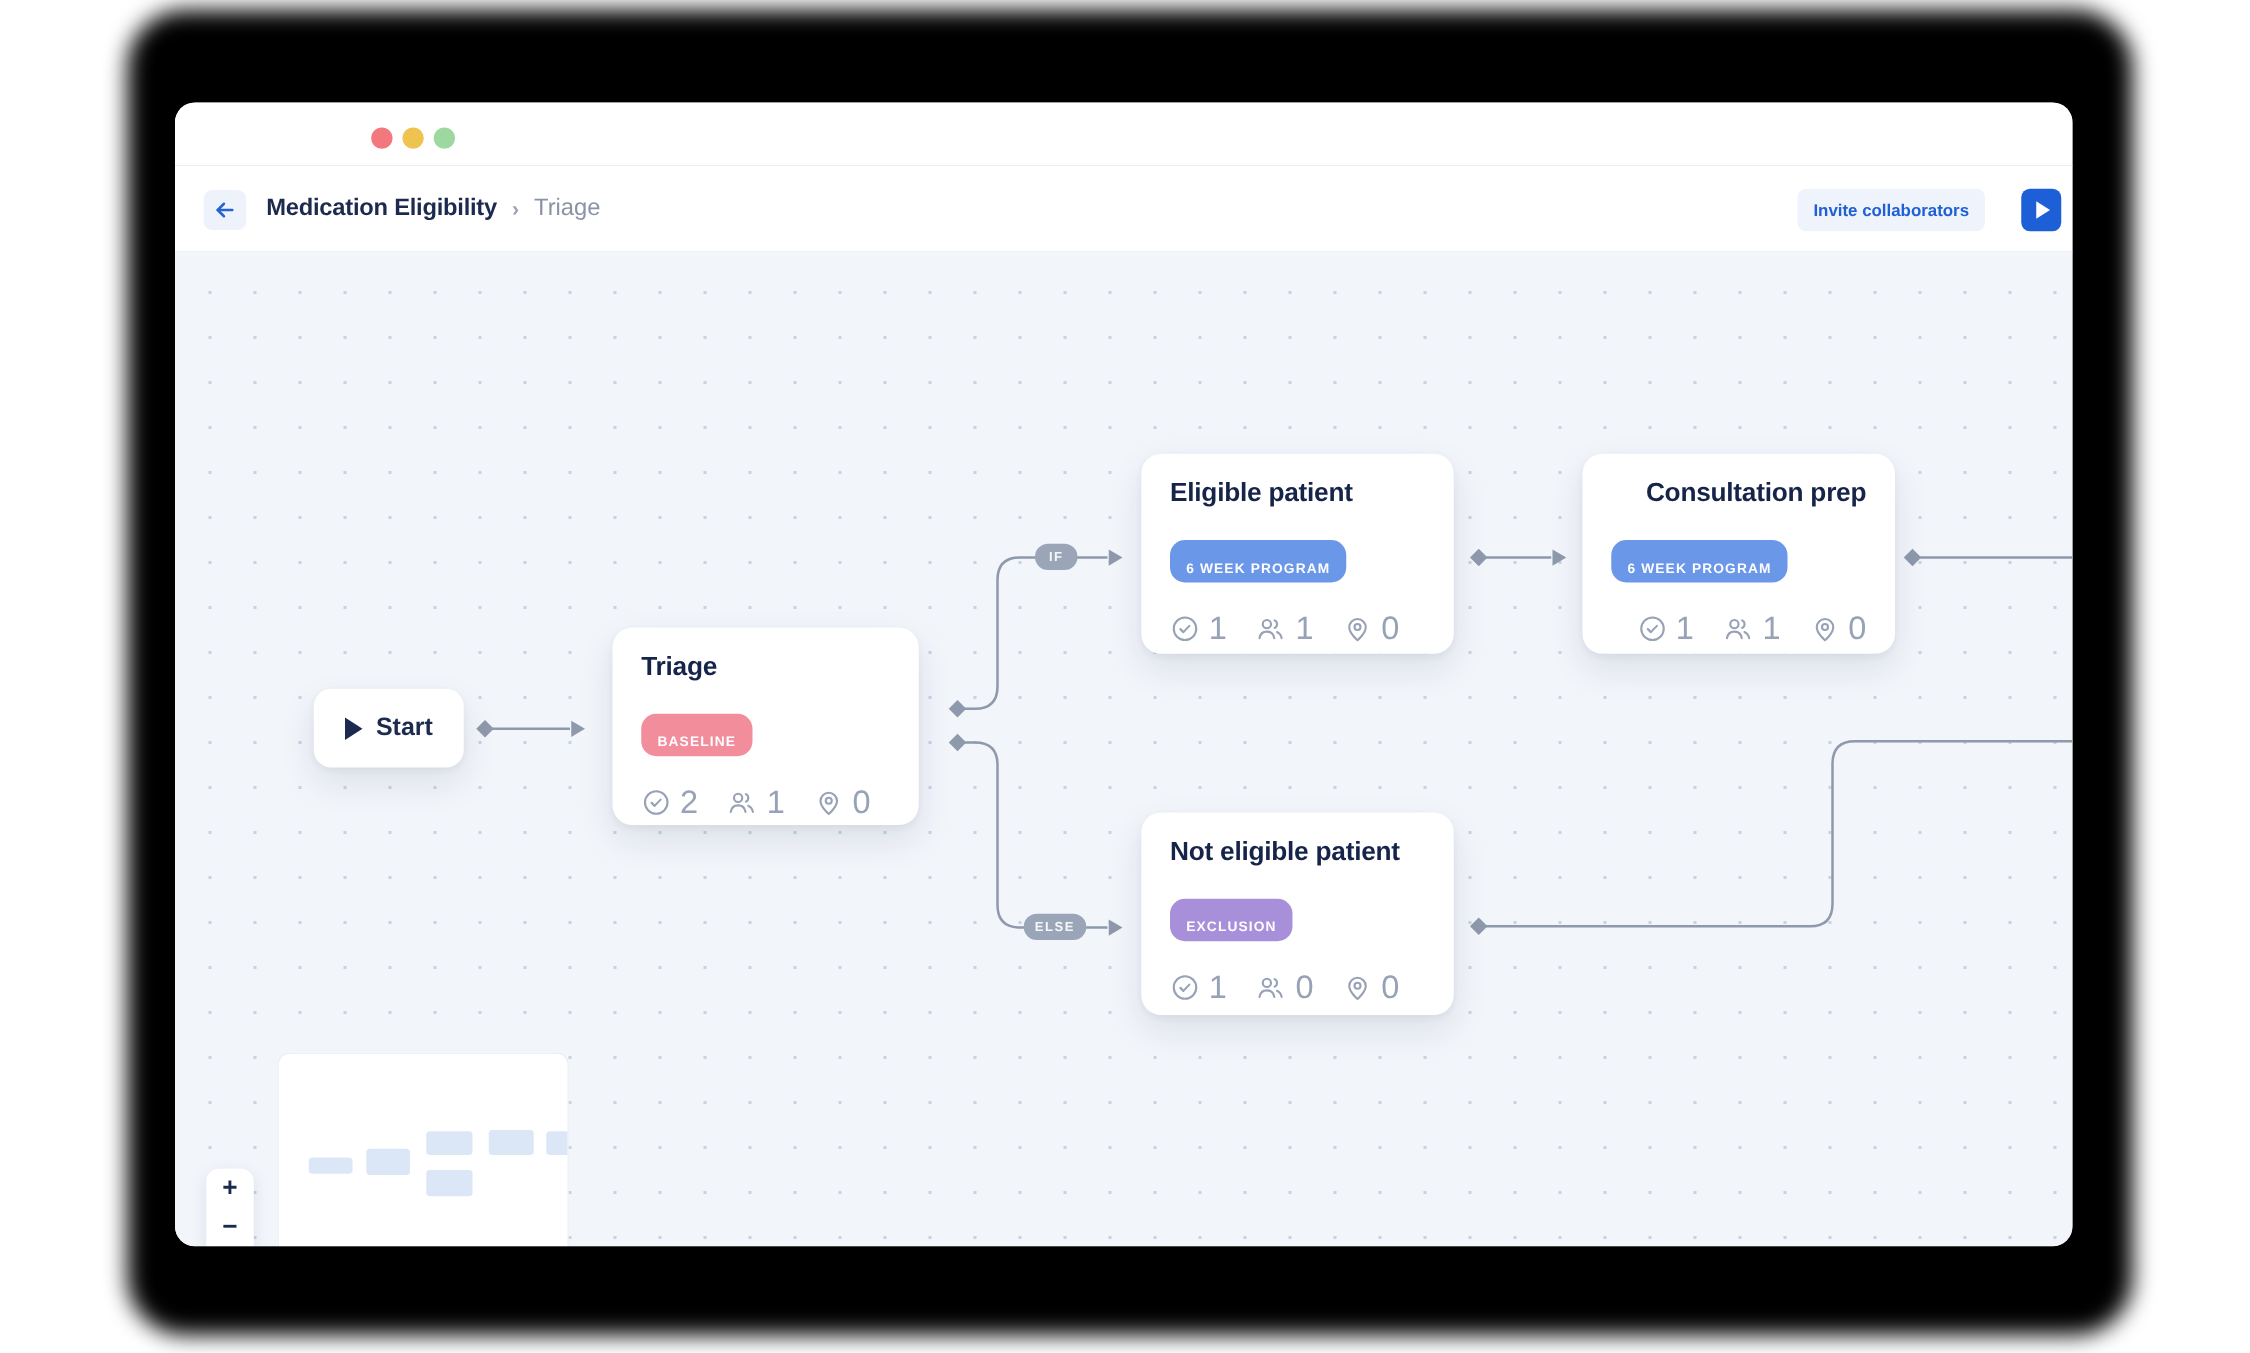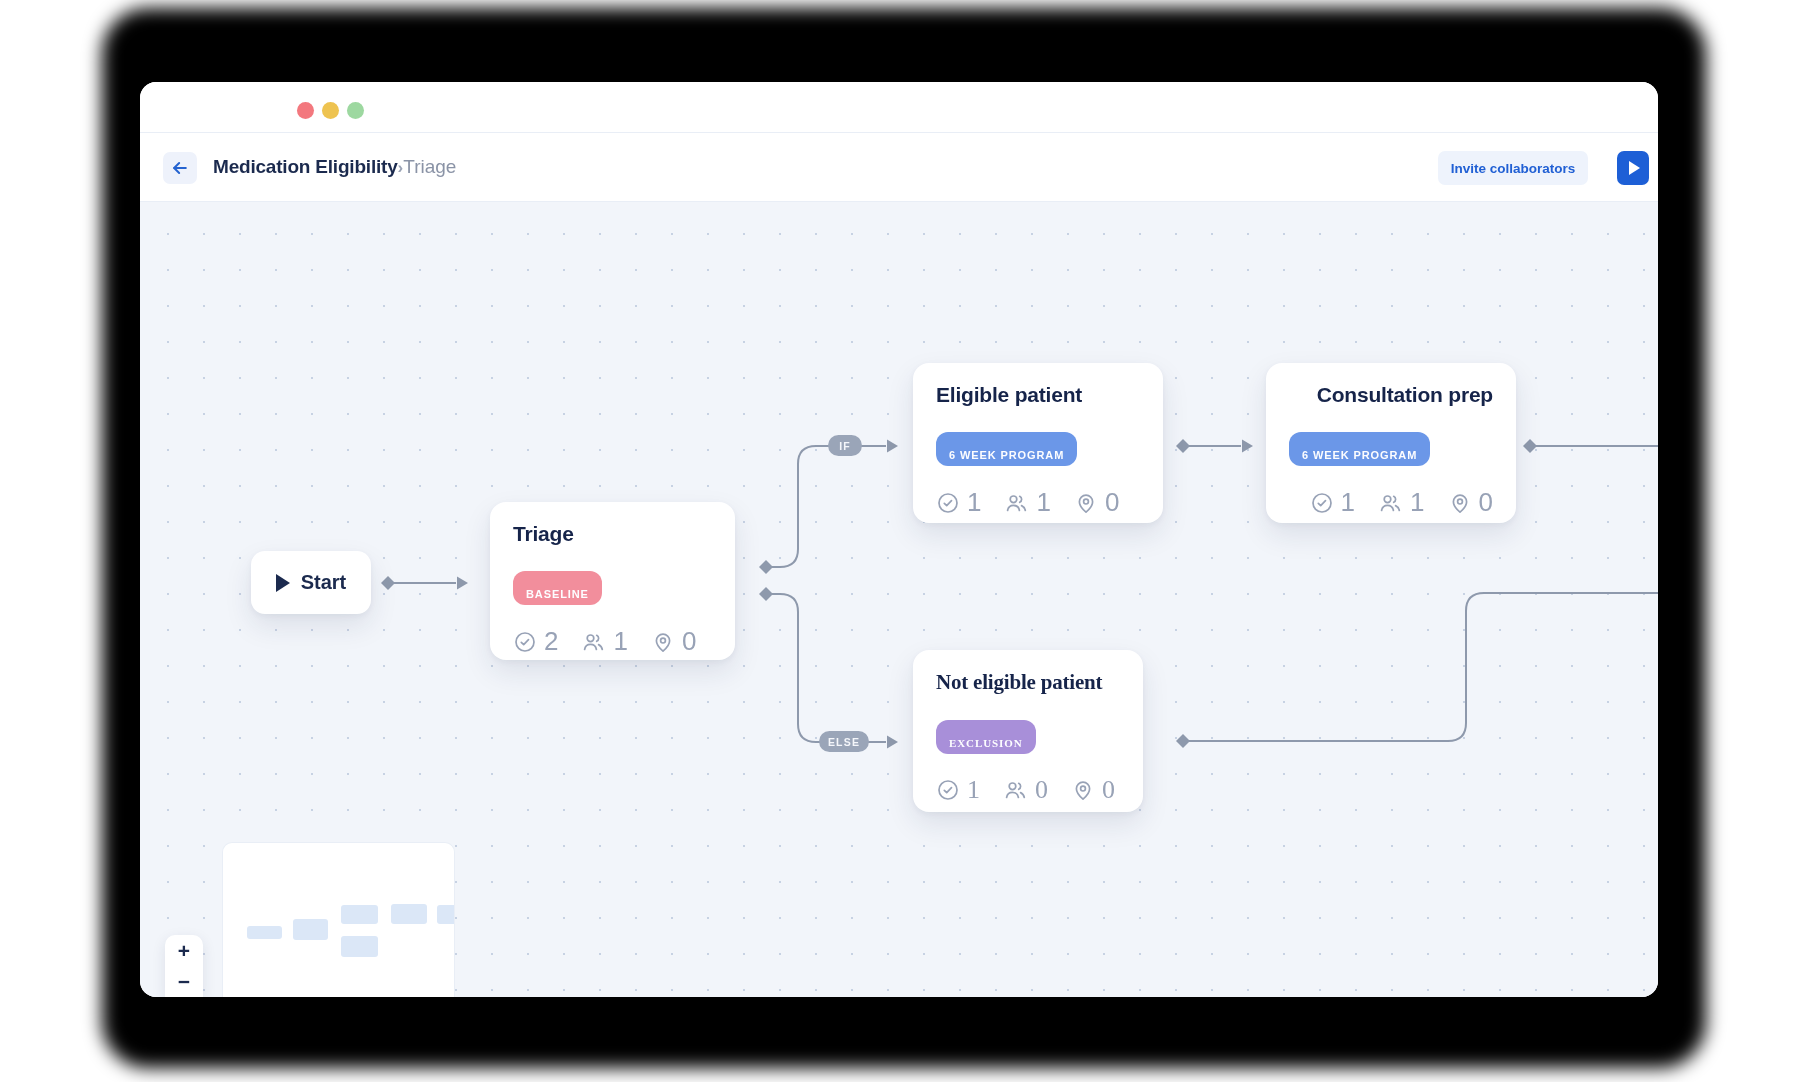--- a/index.html
+++ b/index.html
@@ -20,21 +20,21 @@
   .t-red    { left:157px; background:#f3787e; }
   .t-yellow { left:182px; background:#eec350; }
   .t-green  { left:207px; background:#9dd8a0; }
 
   
   .header { position:relative; height:69px; background:#ffffff; border-bottom:1px solid #e9eef6;
             display:flex; align-items:center; }
   .back-btn { position:absolute; left:23px; top:19px; width:34px; height:32px; border-radius:7px;
               background:#eef2fb; display:flex; align-items:center; justify-content:center;
               color:#2563d0; font-size:20px; cursor:pointer; }
-  .crumbs { position:absolute; left:73px; top:0; height:100%; display:flex; align-items:center; }
+  .crumbs { position:absolute; left:73px; top:0; height:100%; display:flex; align-items:center; gap:12px; }
   .crumb-primary { font-size:19px; font-weight:bold; color:#1b2a4e; letter-spacing:-0.2px; }
   .crumb-sep { color:#9aa3b5; font-size:17px; font-weight:bold; margin-top:1px; }
   .crumb-secondary { font-size:19px; color:#8a93a6; }
   .invite-btn { position:absolute; left:1298px; top:71px; width:150px; height:34px; border-radius:7px;
                 background:#eef3fc; color:#2160d4; font-size:13.5px; font-weight:bold;
                 display:flex; align-items:center; justify-content:center; cursor:pointer; }
   .run-btn { position:absolute; left:1477px; top:71px; width:32px; height:34px; border-radius:7px;
              background:#1d5fd6; display:flex; align-items:center; justify-content:center; cursor:pointer; }
   .invite-btn, .run-btn { top:18px; }
   .run-tri { width:0; height:0; border-left:11px solid #ffffff; border-top:7px solid transparent;
@@ -59,21 +59,21 @@
   .start-node { left:111px; top:349px; width:120px; height:63px; border-radius:14px;
                 display:flex; align-items:center; justify-content:center; gap:11px; }
   .start-tri { width:0; height:0; border-left:14px solid #1b2a4e; border-top:9px solid transparent;
                border-bottom:9px solid transparent; }
   .start-label { font-size:20px; font-weight:bold; color:#1b2a4e; }
 
   .step-card { padding:20px 23px; display:flex; flex-direction:column; }
   .card-triage       { left:350px;  top:300px; width:245px; height:158px; }
   .card-eligible     { left:773px;  top:161px; width:250px; height:160px; }
   .card-consultation { left:1126px; top:161px; width:250px; height:160px;align-items:flex-end; }
-  .card-noteligible  { left:773px;  top:448px; width:230px; height:162px;font-family:Liberation Serif, serif; }
+  .card-noteligible  { left:773px;  top:448px; width:250px; height:162px; }
   .card-title { font-size:21px; font-weight:bold; color:#16244a; letter-spacing:-0.2px; }
   .badge { align-self:flex-start; margin-top:25px; font-size:11px; font-weight:bold; color:#fdfdff;
            letter-spacing:0.9px; padding:17px 13px 5px; border-radius:12px; white-space:nowrap; }
   .badge--pink   { background:#f28e9c; }
   .badge--blue   { background:#6b97e8; }
   .badge--purple { background:#a88fd9; }
   .stats { display:flex; align-items:center; gap:23px; margin-top:21px; }
   .stat { display:flex; align-items:center; gap:7px; }
   .stat svg { display:block; }
   .stat-num { font-size:26px; color:#98a2b6; }

